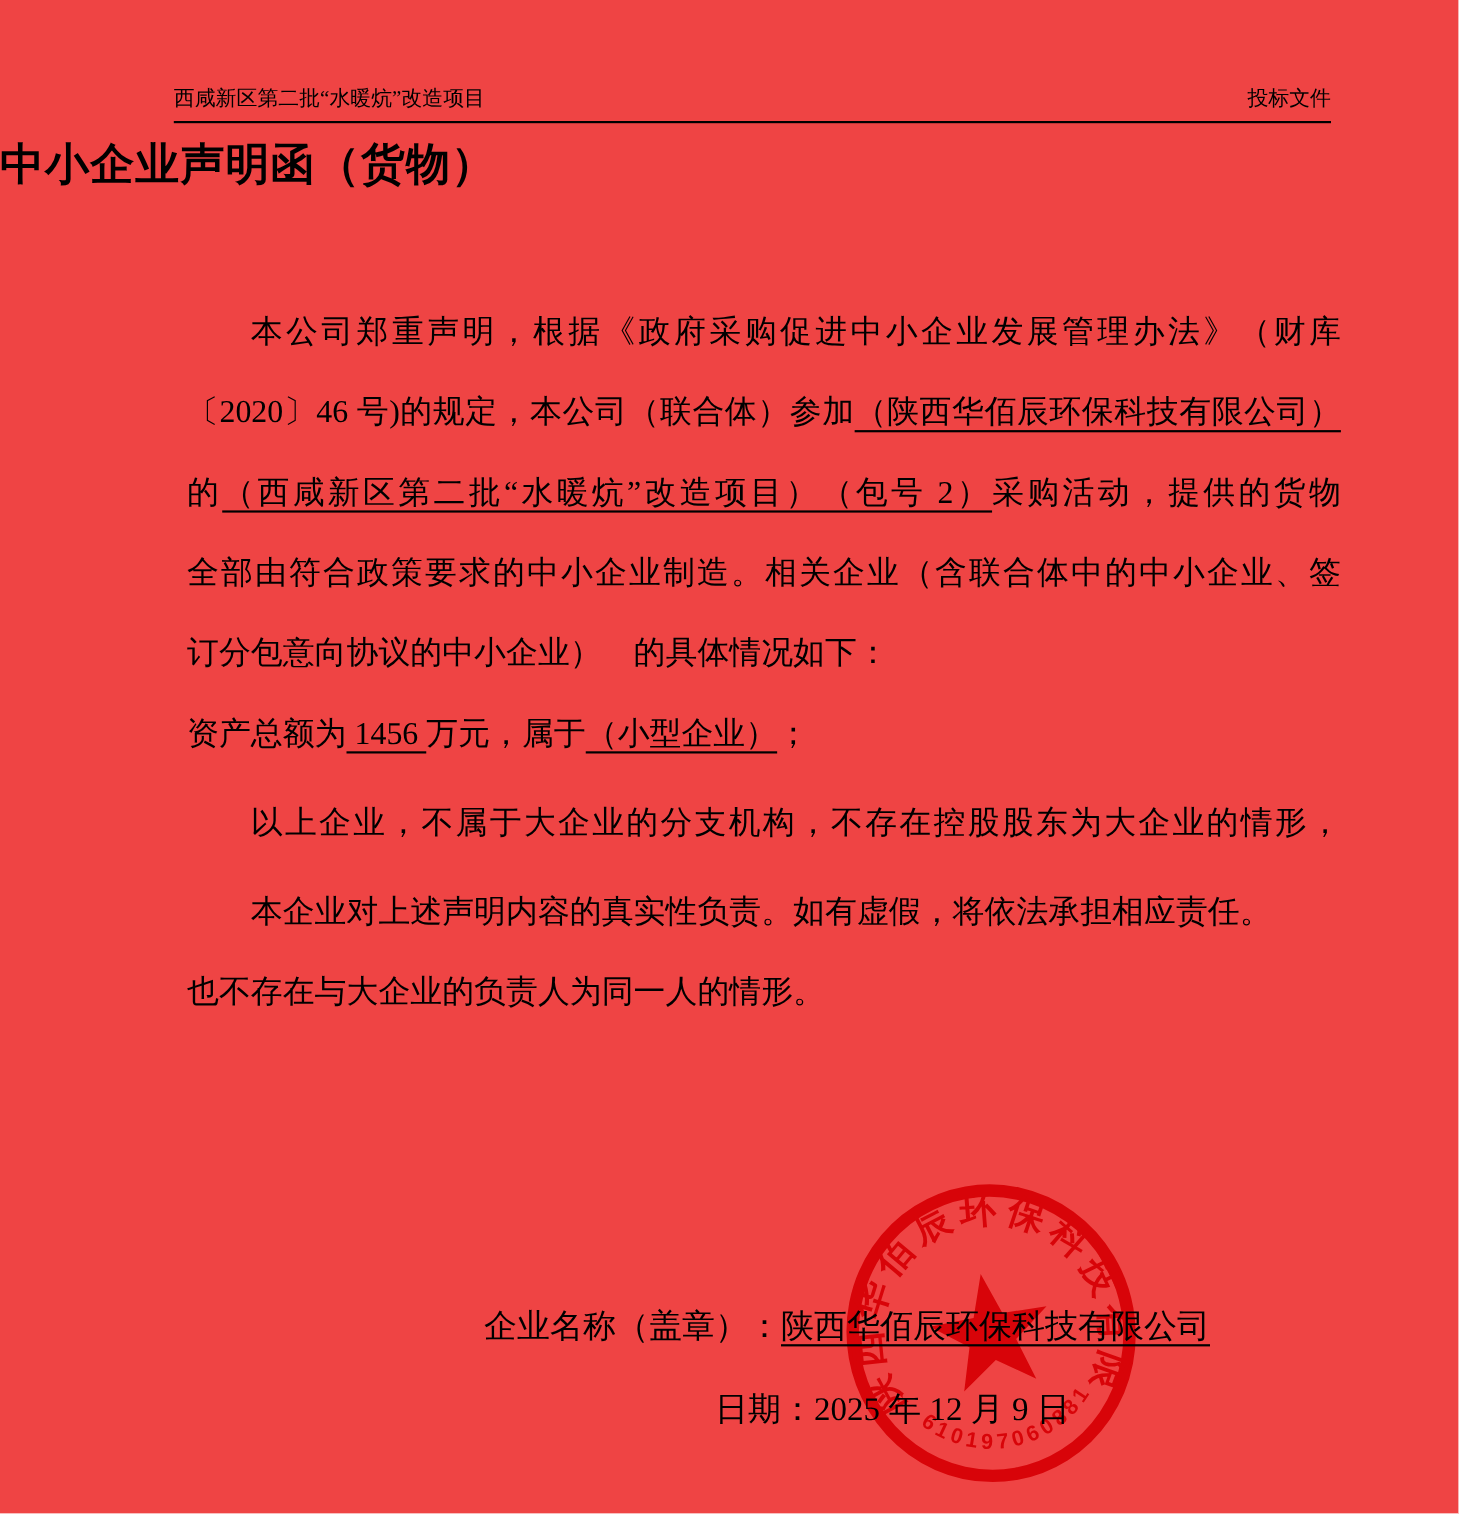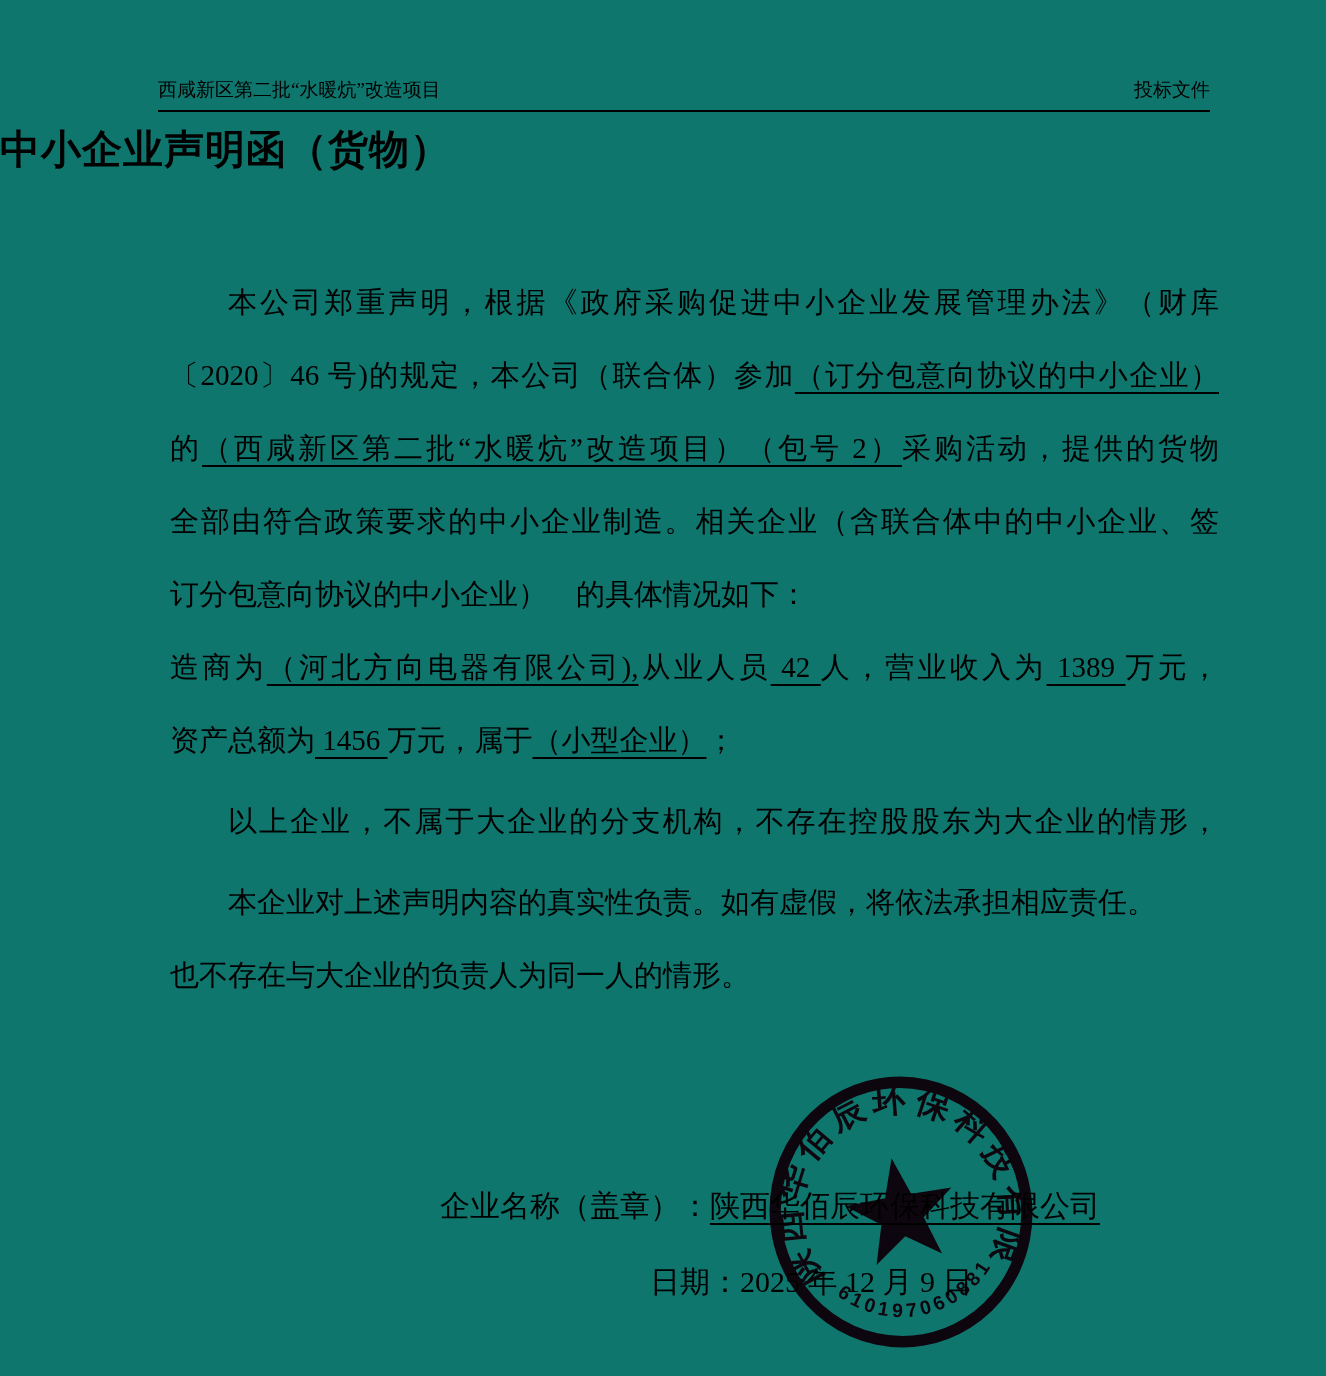--- a/index.html
+++ b/index.html
@@ -1,19 +1,19 @@
 <!DOCTYPE html>
 <html><head>
 <meta charset="utf-8">
 <style>
   html,body{margin:0;padding:0;background:#fff;}
   #page{
     position:relative;
     width:1326px;height:1376px;
-    background:#0f766e;
+    background:#ef4444;
     font-family:"Liberation Serif","DejaVu Serif",serif;
     color:#000;
     overflow:hidden;
   }
   
   .hdr{
     position:absolute;left:158px;top:78px;width:1052px;
     display:flex;justify-content:space-between;align-items:flex-end;
     font-size:19px;line-height:24px;
     border-bottom:2px solid #000;
@@ -67,26 +67,25 @@
 
   <div class="hdr">
     <span>西咸新区第二批“水暖炕”改造项目</span>
     <span>投标文件</span>
   </div>
 
   <div class="title">中小企业声明函（货物）</div>
 
   <div class="doc">
     <div class="line just indent"><span>本公司郑重声明，根据《政府采购促进中小企业发展管理办法》（财库</span></div>
-    <div class="line just"><span>〔2020〕46 号)的规定，本公司（联合体）参加</span><span class="u">（订分包意向协议的中小企业）</span></div>
+    <div class="line just"><span>〔2020〕46 号)的规定，本公司（联合体）参加</span><span class="u">（陕西华佰辰环保科技有限公司）</span></div>
     <div class="line just"><span>的</span><span class="u">（西咸新区第二批“水暖炕”改造项目）（包号 2）</span><span>采购活动，提供的货物</span></div>
     <div class="line just"><span>全部由符合政策要求的中小企业制造。相关企业（含联合体中的中小企业、签</span></div>
     <div class="line"><span>订分包意向协议的中小企业）　的具体情况如下：</span></div>
 
-    <div class="line just"><span>造商为</span><span class="u">（河北方向电器有限公司),</span><span>从业人员</span><span class="u">&nbsp;42&nbsp;</span><span>人，营业收入为</span><span class="u">&nbsp;1389&nbsp;</span><span>万元，</span></div>
     <div class="line"><span>资产总额为</span><span class="u">&nbsp;1456&nbsp;</span><span>万元，属于</span><span class="u">（小型企业）</span><span>；</span></div>
 
     <div class="line just indent pgap"><span>以上企业，不属于大企业的分支机构，不存在控股股东为大企业的情形，</span></div>
     <div class="line indent pgap"><span>本企业对上述声明内容的真实性负责。如有虚假，将依法承担相应责任。</span></div>
 
     <div class="line"><span>也不存在与大企业的负责人为同一人的情形。</span></div>
   </div>
 
   <div class="company">
     <span>企业名称（盖章）：</span><span class="u">陕西华佰辰环保科技有限公司</span>

